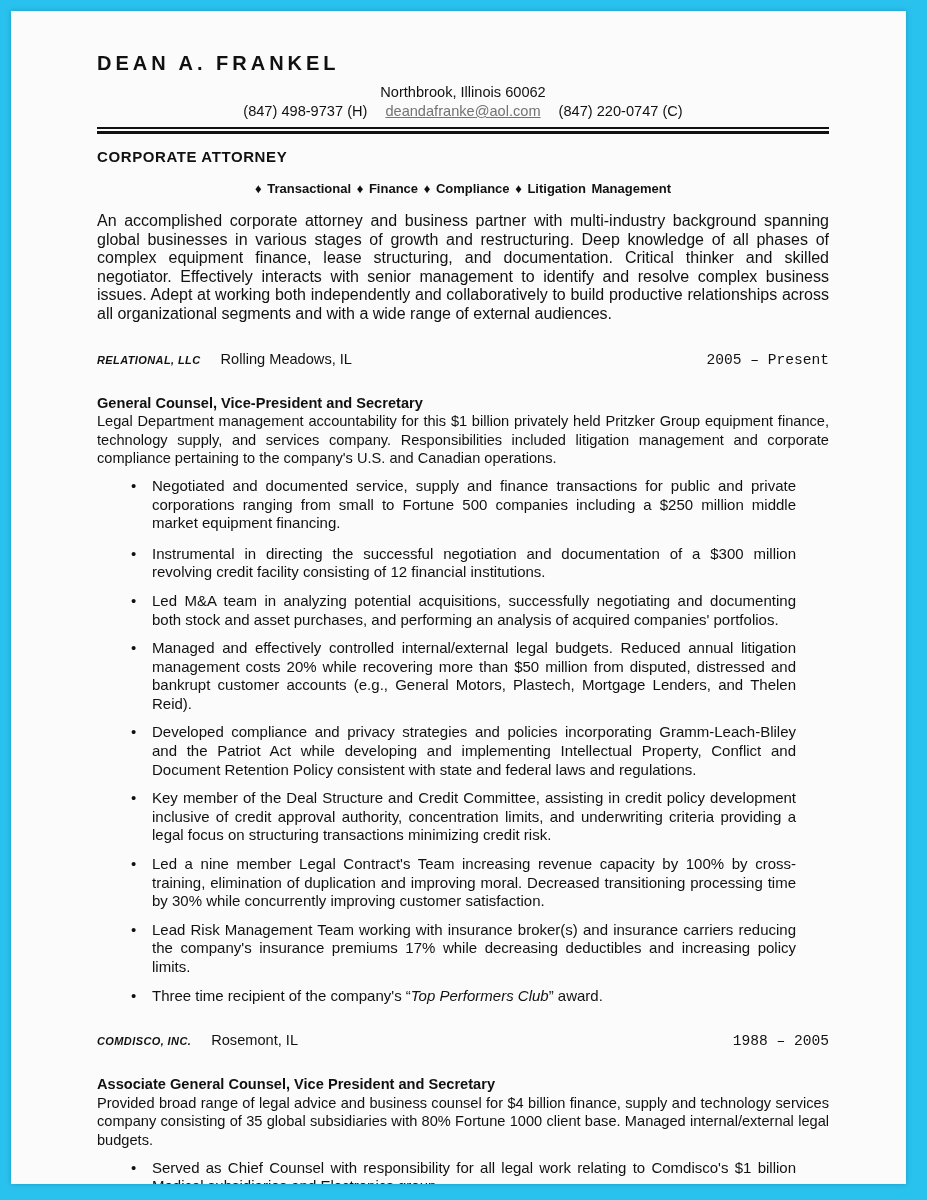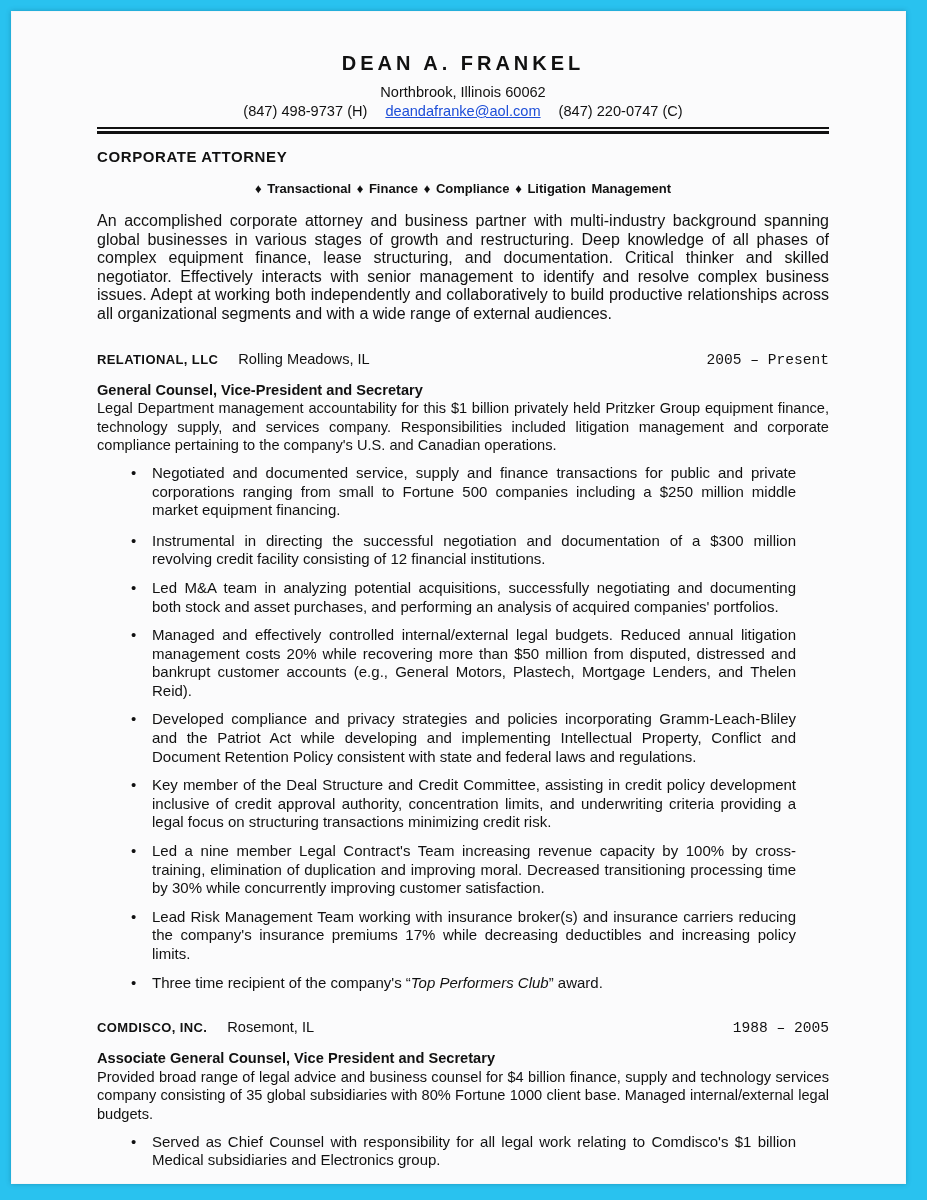--- a/index.html
+++ b/index.html
@@ -15,39 +15,38 @@
     left: 11px; top: 11px;
     width: 895px; height: 1173px;
     background: #fbfbfc;
     box-shadow: 0 0 5px rgba(0, 60, 85, 0.30), inset 0 0 0 1px rgba(0,0,0,0.02);
     padding: 42px 77px 0 86px;
     overflow: hidden;
   }
 
   
   .name {
-    text-align: center;
     font-size: 20px;
     font-weight: bold;
     letter-spacing: 4px;
     line-height: 20px;
   }
   .contact-loc {
     text-align: center;
     font-size: 14.6px;
     line-height: 19px;
     margin-top: 10px;
   }
   .contact-line {
     text-align: center;
     font-size: 14.6px;
     line-height: 19px;
   }
   .contact-line .sep { display: inline-block; width: 18px; }
-  .email-link { color: #1d4ed8; cursor: pointer; }
+  .email-link { color: #737373; cursor: pointer; }
 
   .rule { margin-top: 6px; }
   .rule-thin  { height: 2px; background: #111; }
   .rule-gap   { height: 2px; }
   .rule-thick { height: 3px; background: #111; }
 
   
   .prof-title {
     margin-top: 15px;
     font-size: 15px;
@@ -72,25 +71,25 @@
     text-align: justify;
   }
 
   .job { margin-top: 26px; }
   .job-head {
     display: flex;
     align-items: baseline;
     font-size: 14.6px;
     line-height: 19px;
   }
-  .company { font-size: 13px; font-weight: bold; letter-spacing: 0.4px; }
+  .company { font-size: 11px; font-weight: bold; letter-spacing: 0.4px; font-style: italic; }
   .job-loc { margin-left: 20px; }
   .job-dates { margin-left: auto; font-family: Liberation Mono, monospace; }
   .job-title {
-    margin-top: 11px;
+    margin-top: 24px;
     font-size: 14.6px;
     font-weight: bold;
     line-height: 18.6px;
   }
   .job-desc {
     font-size: 14.6px;
     line-height: 18.6px;
     text-align: justify;
   }
 

